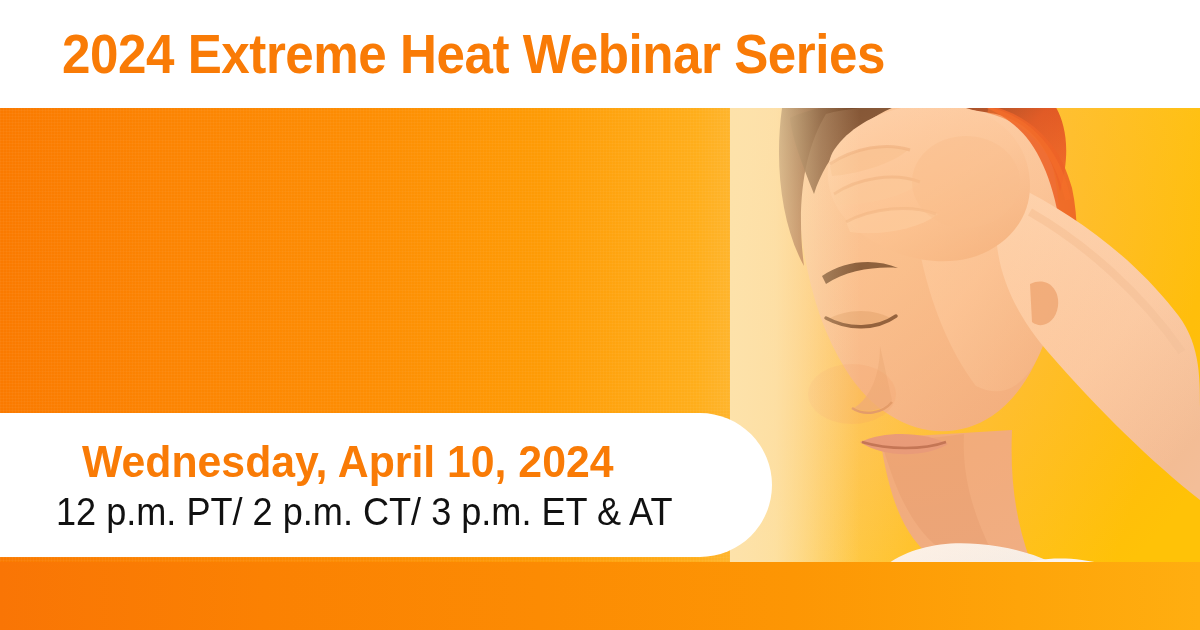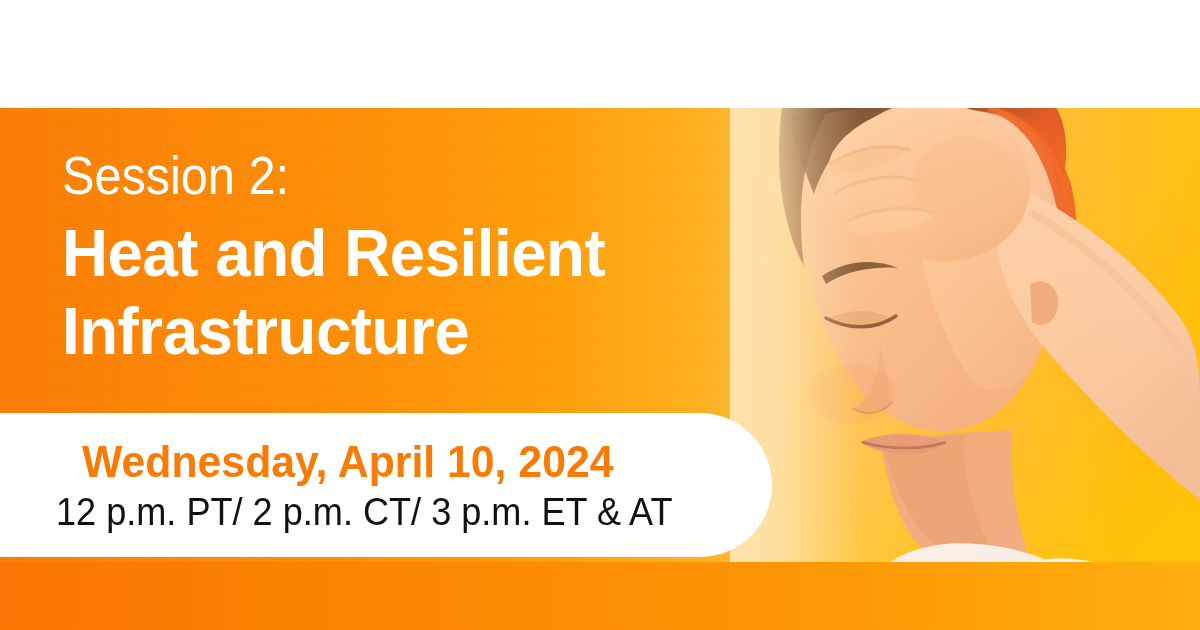--- a/index.html
+++ b/index.html
@@ -193,20 +193,23 @@
       #FEA409 85%,
       #FFAE10 100%);
     z-index: 12;
   }
 </style>
 </head>
 <body>
 
 <div class="banner">
 
+  <div class="header-bar">
+    <div class="series-title">2024 Extreme Heat Webinar Series</div>
+  </div>
 
   <div class="body-panel">
     <div class="texture"></div>
 
     <div class="photo">
       <svg viewBox="0 0 470 522" xmlns="http://www.w3.org/2000/svg" aria-hidden="true">
         <defs>
           <linearGradient id="photoBg" x1="0" y1="0" x2="1" y2="0.35">
             <stop offset="0%" stop-color="#FDE4AE"></stop>
             <stop offset="28%" stop-color="#FDD97F"></stop>
@@ -297,26 +300,19 @@
         <path d="M300 176 C316 168 330 180 328 198 C326 214 312 222 302 214 Z" fill="#EDB18A"></path>
 
         <rect x="0" y="0" width="470" height="522" fill="url(#warmGlow)"></rect>
       </svg>
       <div class="photo-fade"></div>
     </div>
   </div>
 
   <div class="bottom-band"></div>
 
-  <div class="headline-block">
-    <div class="session-label">Session 2:</div>
-    <div class="headline">
-      <span class="line">Heat and Resilient</span>
-      <span class="line">Infrastructure</span>
-    </div>
-  </div>
 
   <div class="date-pill">
     <div class="date-line">Wednesday, April 10, 2024</div>
     <div class="time-line">12 p.m. PT/ 2 p.m. CT/ 3 p.m. ET &amp; AT</div>
   </div>
 
 </div>
 
 </body></html>

